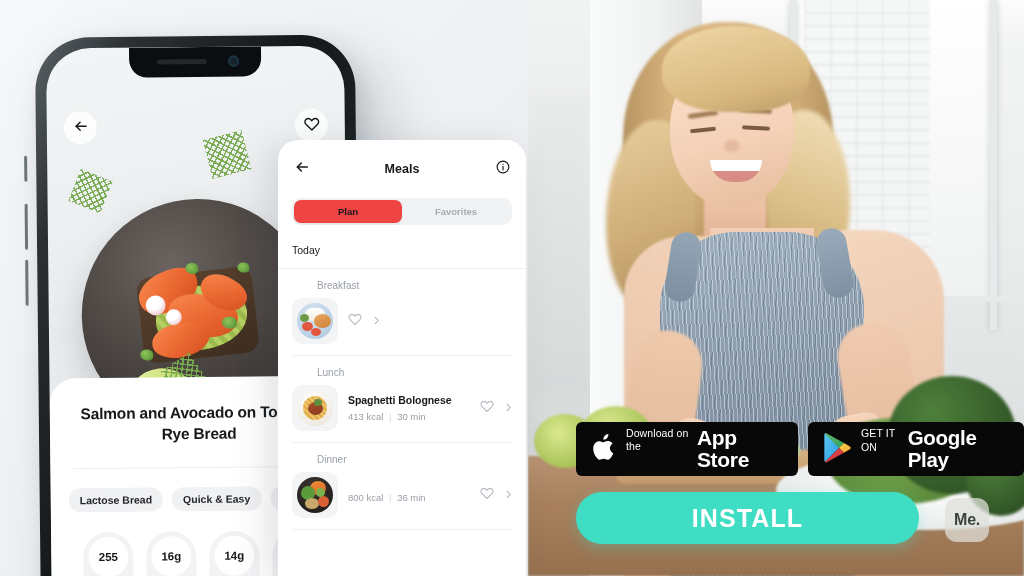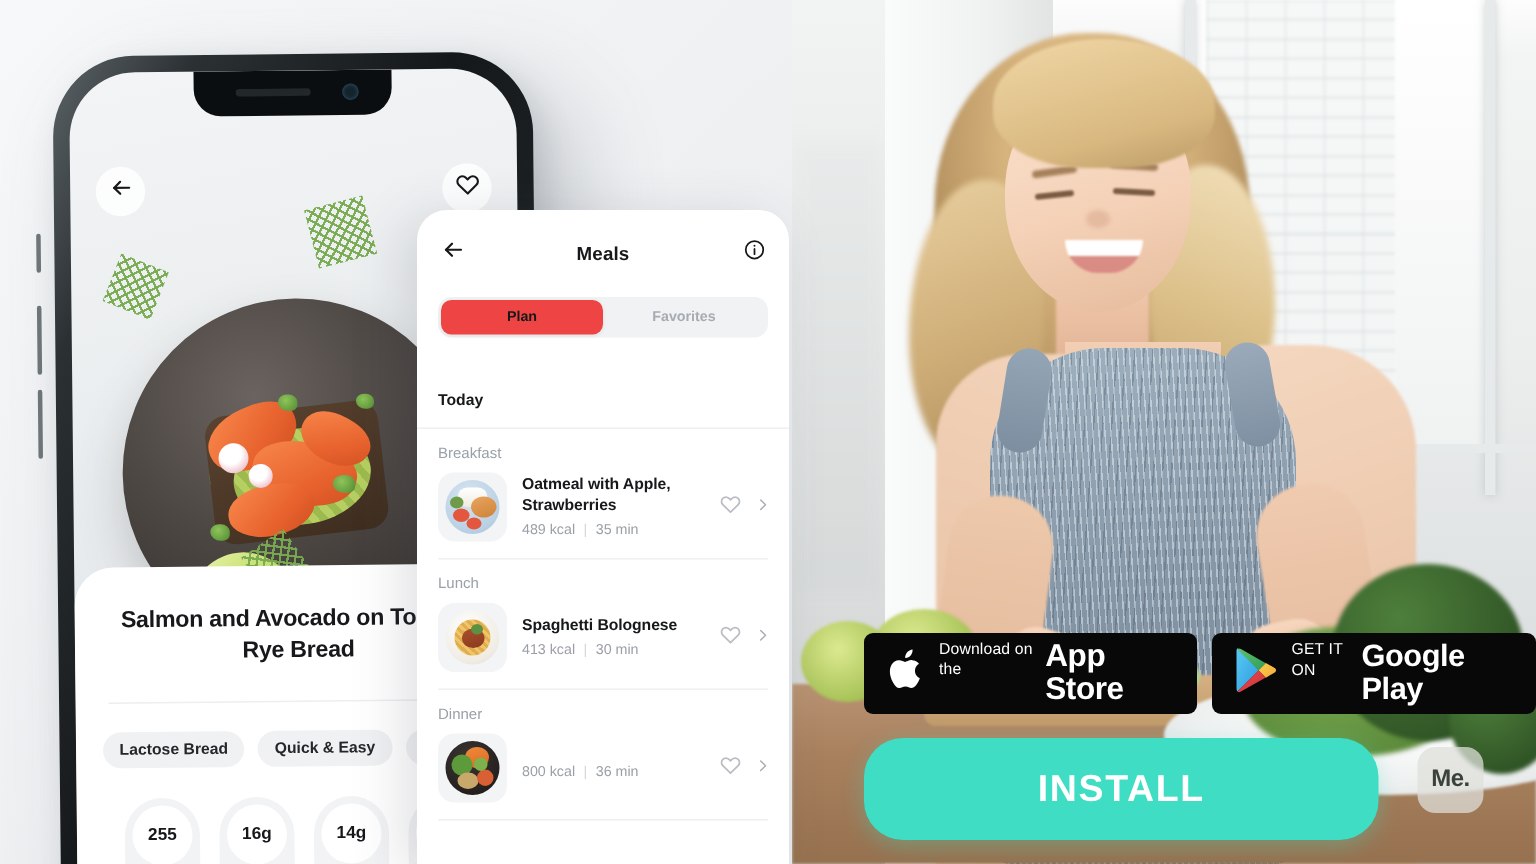--- a/index.html
+++ b/index.html
@@ -312,23 +312,23 @@
   .seg {
     margin:0 14px; height:27px; background:#f1f2f4; border-radius:9px;
     display:flex; padding:2px;
   }
   .seg-item {
     flex:1; display:flex; align-items:center; justify-content:center;
     font-size:9.5px; border-radius:7px; color:#a7abb2; font-weight:700;
   }
   .seg-item.on { background:#ef4444; color:#16181a; font-weight:700;
     box-shadow:0 1px 3px rgba(0,0,0,.08); }
-  .today { font-size:10.5px; font-weight:700; color:#16181a; padding:36px 14px 12px; }
+  .today { font-size:10.5px; font-weight:400; color:#16181a; padding:19px 14px 12px; }
   .hr { height:1px; background:#eff0f2; }
-  .sec-lbl { font-size:10px; color:#9aa0a7; padding:11px 14px 7px; font-weight:500; }
+  .sec-lbl { font-size:10px; color:#9aa0a7; padding:11px 14px 7px; font-weight:500;margin-left:25px; }
   .row { display:flex; align-items:center; gap:10px; padding:0 12px 11px 14px; }
   .thumb {
     width:46px; height:46px; border-radius:11px; flex:0 0 auto; overflow:hidden;
     position:relative; background:#f3f4f6;
   }
   .row-mid { flex:1; min-width:0; }
   .row-name { font-size:10.5px; font-weight:700; color:#16181a; line-height:1.32; letter-spacing:-.05px; }
   .row-meta { font-size:9.5px; color:#9aa0a7; margin-top:4px; }
   .row-meta .sep { color:#d3d6da; margin:0 3px; }
   .row-acts { display:flex; align-items:center; gap:9px; flex:0 0 auto; }
@@ -345,21 +345,21 @@
   .badge {
     background:#080808; border-radius:6px; height:54px; display:flex;
     align-items:center; gap:9px; padding:0 15px; cursor:pointer;
   }
   .badge-txt { display:flex; flex-direction:row; justify-content:center; color:#fff; }
   .badge-sm { font-size:10.5px; line-height:1.25; letter-spacing:.1px; }
   .badge-lg { font-size:21px; font-weight:600; line-height:1.05; letter-spacing:-.3px; }
   .badge-lg.gp { font-size:20.5px; }
 
   .install {
-    position:absolute; left:576px; top:492px; width:343px; height:68px;
+    position:absolute; left:576px; top:492px; width:343px; height:52px;
     border-radius:26px; background:#3fddc3; color:#fff;
     display:flex; align-items:center; justify-content:center;
     font-size:25px; font-weight:700; letter-spacing:1.1px;
     cursor:pointer; z-index:9;
     box-shadow: 0 4px 14px rgba(63,221,195,.32);
   }
   .melogo {
     position:absolute; left:945px; top:498px; width:44px; height:44px;
     border-radius:12px; background:rgba(222,224,218,.74);
     display:flex; align-items:center; justify-content:center;
@@ -531,28 +531,20 @@
 
     <div class="sec-lbl">Breakfast</div>
     <div class="row">
       <div class="thumb">
         <div class="t-plate t-b1"></div>
         <div class="t-food" style="left:13px; top:10px; width:20px; height:13px; border-radius:8px; background:linear-gradient(180deg,#fff,#f0ebe0);"></div>
         <div class="t-food" style="left:22px; top:16px; width:17px; height:14px; background:linear-gradient(160deg,#e8a55f,#cf8239);"></div>
         <div class="t-food" style="left:10px; top:24px; width:11px; height:9px; background:#e3573f;"></div>
         <div class="t-food" style="left:19px; top:30px; width:10px; height:8px; background:#e3573f;"></div>
         <div class="t-food" style="left:8px; top:16px; width:9px; height:8px; background:#6d9b47;"></div>
-      </div>
-      <div class="row-mid">
-        <div class="row-name">Oatmeal with Apple, Strawberries</div>
-        <div class="row-meta">
-          <span>489 kcal</span>
-          <span class="sep">|</span>
-          <span>35 min</span>
-        </div>
       </div>
       <div class="row-acts">
         <span>
           <svg width="14" height="14" viewBox="0 0 24 24" fill="none" stroke="#b9bec4" stroke-width="2" stroke-linecap="round" stroke-linejoin="round">
               <path d="M20.8 5.6a5 5 0 0 0-7.1 0L12 7.3l-1.7-1.7a5 5 0 1 0-7.1 7.1l8.8 8.7 8.8-8.7a5 5 0 0 0 0-7.1z"></path>
             </svg>
         </span>
         <span>
           <svg width="11" height="11" viewBox="0 0 24 24" fill="none" stroke="#a9aeb4" stroke-width="2.2" stroke-linecap="round" stroke-linejoin="round">
               <polyline points="9,5 16,12 9,19"></polyline>

